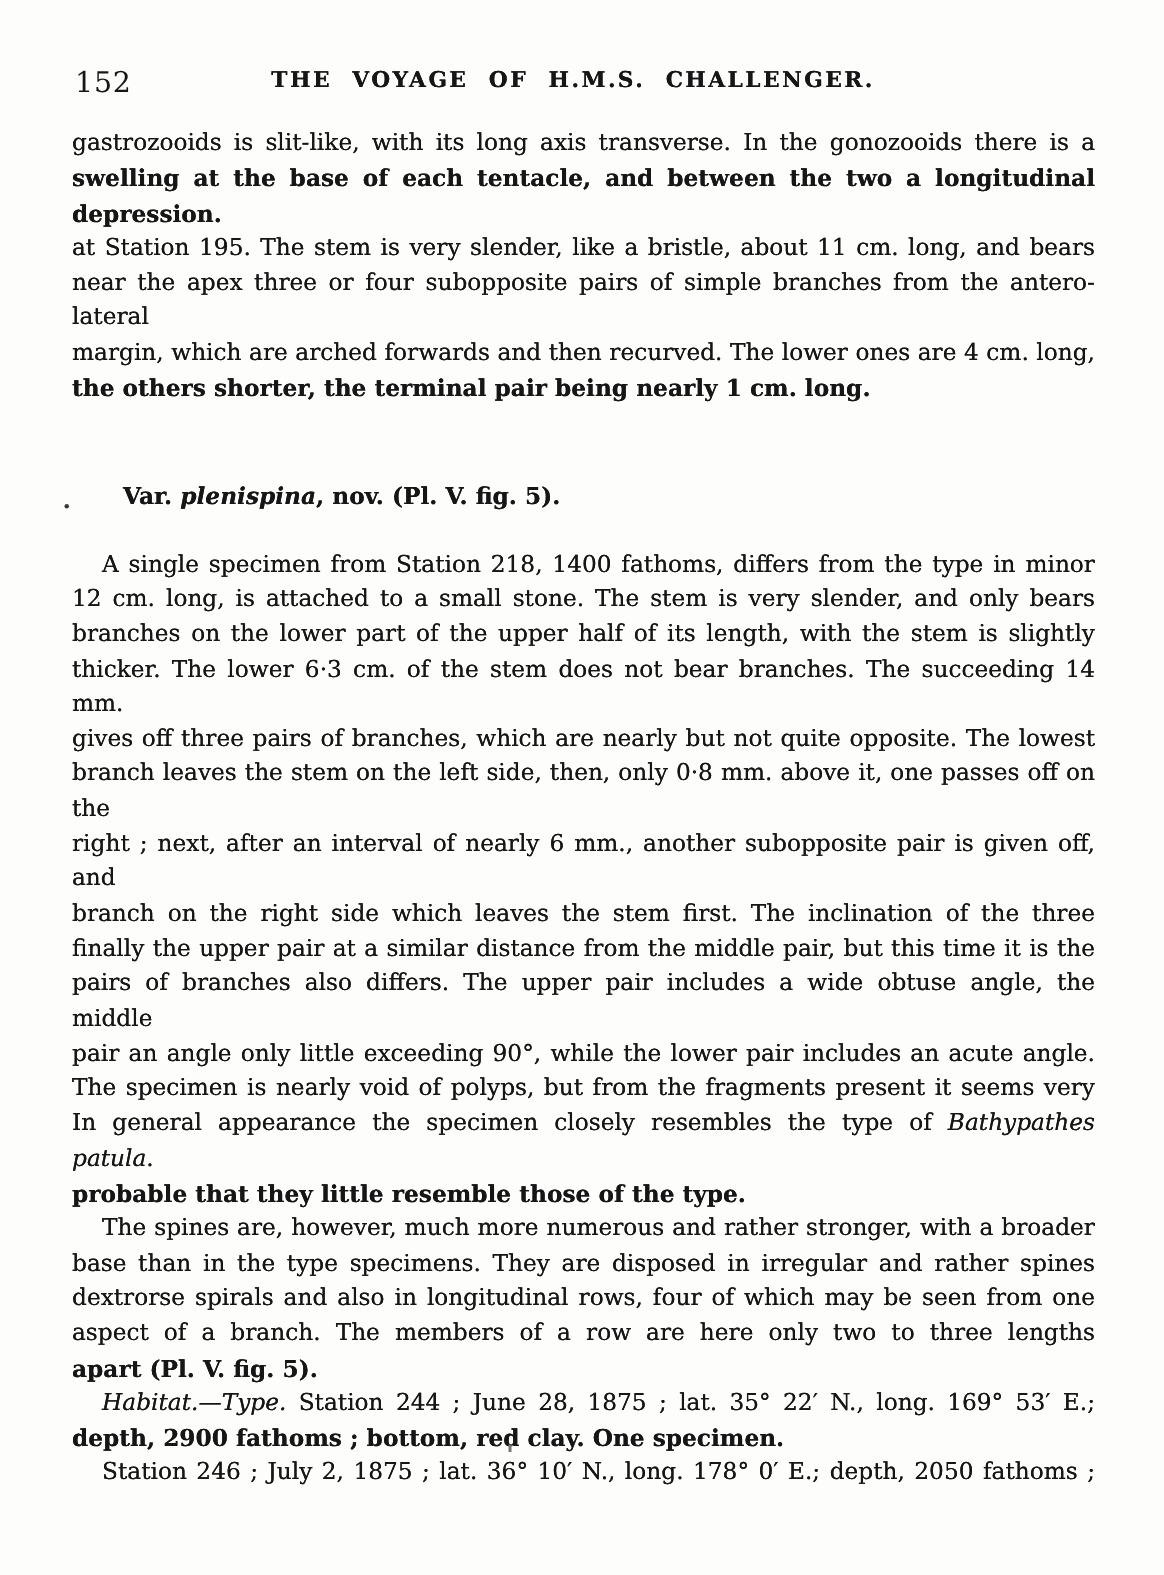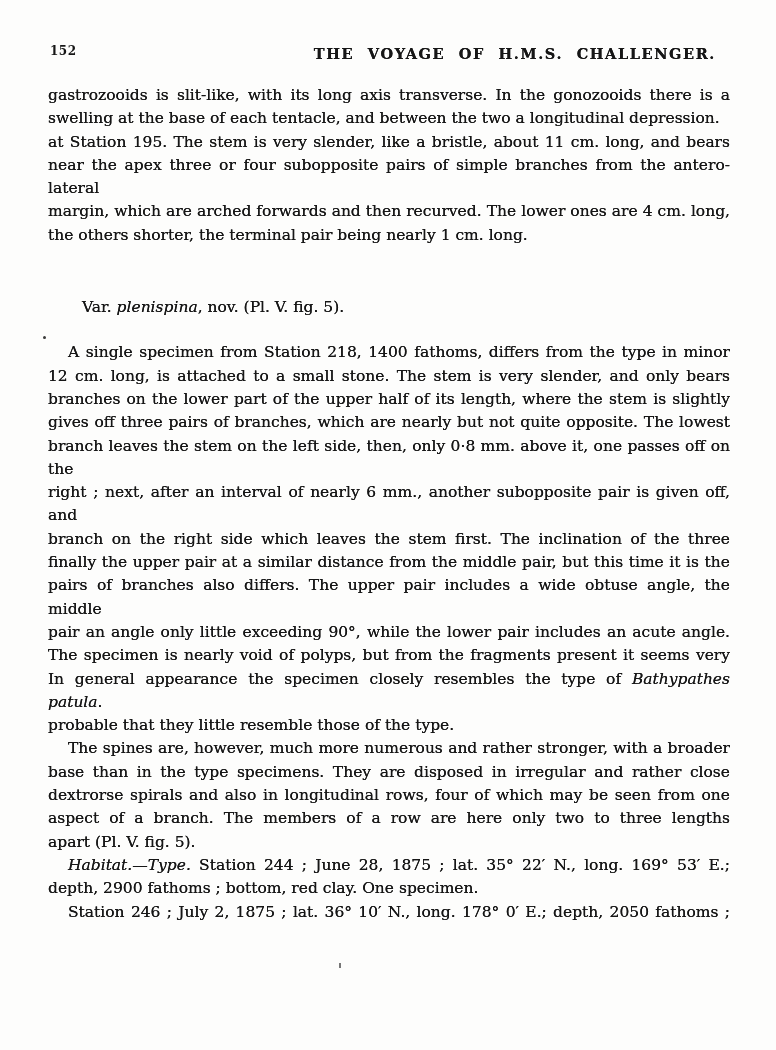--- a/index.html
+++ b/index.html
@@ -15,42 +15,42 @@
     width: 776px; height: 1050px;
     background: #fdfdfc;
     overflow: hidden;
   }
   
   .runhead {
     position: absolute; left: 48px; top: 44px; width: 682px; height: 22px;
   }
   .pagenum {
     position: absolute; left: 2px; top: 0;
-    font-size: 12px; font-weight: bold; letter-spacing: 0.5px;
+    font-size: 19px; font-weight: normal; letter-spacing: 0.5px;
   }
   .headtitle {
     position: absolute; left: 0; right: 14px; top: 1px;
-    text-align: right;
+    text-align: center;
     font-size: 14.5px; font-weight: bold;
     letter-spacing: 1.6px; word-spacing: 7px;
     text-shadow: 0 0 0.3px #161616;
   }
   
   .textblock {
     position: absolute; left: 48px; top: 84px; width: 682px;
     font-size: 15.5px;
     text-shadow: 0 0 0.35px #1a1a1a; 
   }
   .tline {
     line-height: 23.3px;
     text-align: justify;
     text-align-last: justify;
     white-space: normal;
   }
-  .tline.last { text-align-last: left; }
+  .tline.last { text-align-last: left; font-weight: bold; }
   .tline.ind1 { text-indent: 20px; }
   .tline.ind2 { text-indent: 34px; }
   .para.heading { margin-top: 49px; margin-bottom: 22px; }
   .para.heading .tline { text-align: center; text-align-last: left; }
   em { font-style: italic; }
   
   .artifact-dot {
     position: absolute; left: 43px; top: 336px;
     width: 3px; height: 3px; border-radius: 50%; background: #3a3a3a;
   }
@@ -79,35 +79,36 @@
         <div class="tline"><span>near the apex three or four subopposite pairs of simple branches from the antero-lateral</span></div>
         <div class="tline"><span>margin, which are arched forwards and then recurved.  The lower ones are 4 cm. long,</span></div>
         <div class="tline last"><span>the others shorter, the terminal pair being nearly 1 cm. long.</span></div>
       </div>
       <div class="para heading">
         <div class="tline last ind2"><span>Var. </span><em>plenispina</em><span>, nov.  (Pl. V. fig. 5).</span></div>
       </div>
       <div class="para">
         <div class="tline ind1"><span>A single specimen from Station 218, 1400 fathoms, differs from the type in minor</span></div>
         <div class="tline"><span>12 cm. long, is attached to a small stone.  The stem is very slender, and only bears</span></div>
-        <div class="tline"><span>branches on the lower part of the upper half of its length, where the stem is slightly</span></div>
+        <div class="tline"><span>branches on the lower part of the upper half of its length, with the stem is slightly</span></div>
+        <div class="tline"><span>thicker.  The lower 6·3 cm. of the stem does not bear branches.  The succeeding 14 mm.</span></div>
         <div class="tline"><span>gives off three pairs of branches, which are nearly but not quite opposite.  The lowest</span></div>
         <div class="tline"><span>branch leaves the stem on the left side, then, only 0·8 mm. above it, one passes off on the</span></div>
         <div class="tline"><span>right ; next, after an interval of nearly 6 mm., another subopposite pair is given off, and</span></div>
         <div class="tline"><span>branch on the right side which leaves the stem first.  The inclination of the three</span></div>
         <div class="tline"><span>finally the upper pair at a similar distance from the middle pair, but this time it is the</span></div>
         <div class="tline"><span>pairs of branches also differs.  The upper pair includes a wide obtuse angle, the middle</span></div>
         <div class="tline"><span>pair an angle only little exceeding 90°, while the lower pair includes an acute angle.</span></div>
         <div class="tline"><span>The specimen is nearly void of polyps, but from the fragments present it seems very</span></div>
         <div class="tline"><span>In general appearance the specimen closely resembles the type of </span><em>Bathypathes patula</em><span>.</span></div>
         <div class="tline last"><span>probable that they little resemble those of the type.</span></div>
       </div>
       <div class="para">
         <div class="tline ind1"><span>The spines are, however, much more numerous and rather stronger, with a broader</span></div>
-        <div class="tline"><span>base than in the type specimens.  They are disposed in irregular and rather close</span></div>
+        <div class="tline"><span>base than in the type specimens.  They are disposed in irregular and rather spines</span></div>
         <div class="tline"><span>dextrorse spirals and also in longitudinal rows, four of which may be seen from one</span></div>
         <div class="tline"><span>aspect of a branch.  The members of a row are here only two to three lengths</span></div>
         <div class="tline last"><span>apart (Pl. V. fig. 5).</span></div>
       </div>
       <div class="para">
         <div class="tline ind1"><em>Habitat.—Type.</em><span>  Station 244 ; June 28, 1875 ; lat. 35° 22′ N., long. 169° 53′ E.;</span></div>
         <div class="tline last"><span>depth, 2900 fathoms ; bottom, red clay.   One specimen.</span></div>
       </div>
       <div class="para">
         <div class="tline ind1"><span>Station 246 ; July 2, 1875 ; lat. 36° 10′ N., long. 178° 0′ E.; depth, 2050 fathoms ;</span></div>

